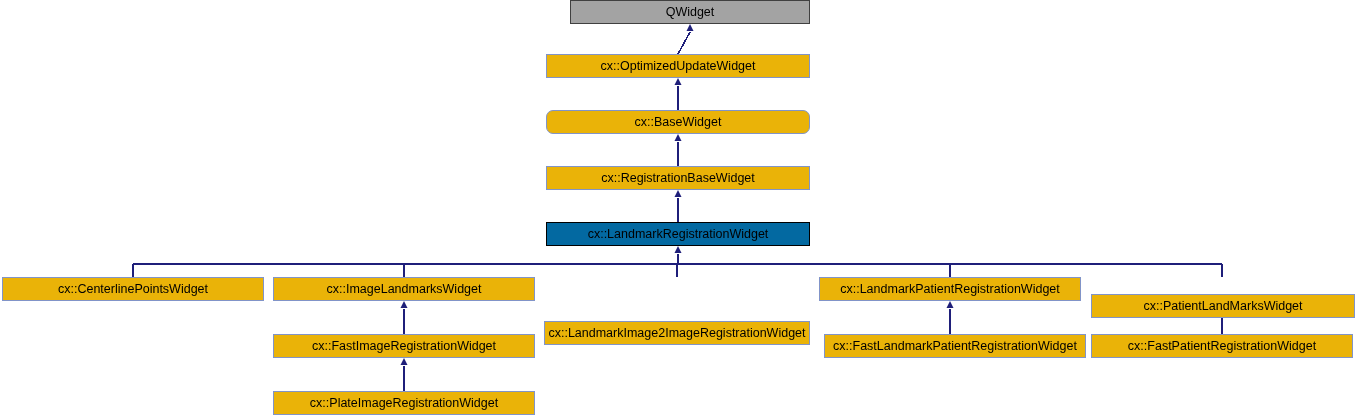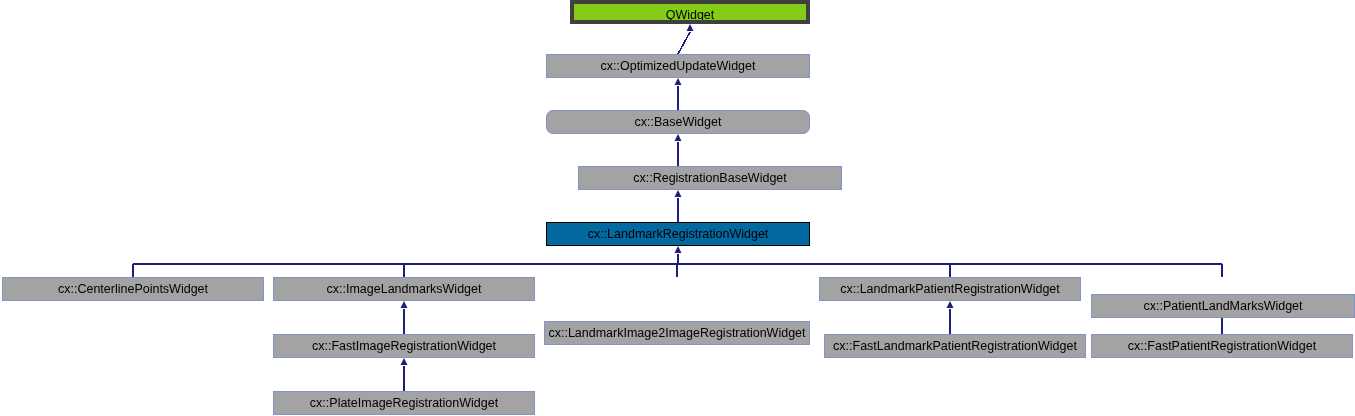--- a/index.html
+++ b/index.html
@@ -22,29 +22,29 @@
     height: 24px;
     line-height: 22px;
     text-align: center;
     font-size: 12.5px;
     color: #000000;
     white-space: nowrap;
     overflow: hidden;
     letter-spacing: 0px;
   }
   .node.base {
-    background: #84cc16;
-    border: 4px solid #404040;
+    background: #a3a3a3;
+    border: 1px solid #404040;
   }
   .node.current {
     background: #0369a1;
     border: 1px solid #000000;
   }
   .node.derived {
-    background: #a3a3a3;
+    background: #eab308;
     border: 1px solid #8194c8;
   }
   svg.edges {
     position: absolute;
     left: 0;
     top: 0;
     width: 1355px;
     height: 416px;
     pointer-events: none;
   }
@@ -90,21 +90,21 @@
         <line x1="133" y1="264" x2="1222" y2="264"></line>
         <line x1="678" y1="264" x2="678" y2="254"></line>
         <polygon class="arrow" points="674.5,253 681.5,253 678,246"></polygon>
       </g>
   </svg>
 
   <div id="node-layer">
       <div class="node base" style="left: 570px; top: 0px; width: 240px;"><span>QWidget</span></div>
       <div class="node derived" style="left: 546px; top: 54px; width: 264px;"><span>cx::OptimizedUpdateWidget</span></div>
       <div class="node derived" style="left: 546px; top: 110px; width: 264px; border-radius: 7px;"><span>cx::BaseWidget</span></div>
-      <div class="node derived" style="left: 546px; top: 166px; width: 264px; margin-left: 32px;"><span>cx::RegistrationBaseWidget</span></div>
+      <div class="node derived" style="left: 546px; top: 166px; width: 264px;"><span>cx::RegistrationBaseWidget</span></div>
       <div class="node current" style="left: 546px; top: 222px; width: 264px;"><span>cx::LandmarkRegistrationWidget</span></div>
       <div class="node derived" style="left: 2px; top: 277px; width: 262px;"><span>cx::CenterlinePointsWidget</span></div>
       <div class="node derived" style="left: 273px; top: 277px; width: 262px;"><span>cx::ImageLandmarksWidget</span></div>
       <div class="node derived" style="left: 544px; top: 277px; width: 266px; margin-top: 44px;"><span>cx::LandmarkImage2ImageRegistrationWidget</span></div>
       <div class="node derived" style="left: 819px; top: 277px; width: 262px;"><span>cx::LandmarkPatientRegistrationWidget</span></div>
       <div class="node derived" style="left: 1091px; top: 294px; width: 264px;"><span>cx::PatientLandMarksWidget</span></div>
       <div class="node derived" style="left: 273px; top: 334px; width: 262px;"><span>cx::FastImageRegistrationWidget</span></div>
       <div class="node derived" style="left: 824px; top: 334px; width: 262px;"><span>cx::FastLandmarkPatientRegistrationWidget</span></div>
       <div class="node derived" style="left: 1091px; top: 334px; width: 262px;"><span>cx::FastPatientRegistrationWidget</span></div>
       <div class="node derived" style="left: 273px; top: 391px; width: 262px;"><span>cx::PlateImageRegistrationWidget</span></div>

